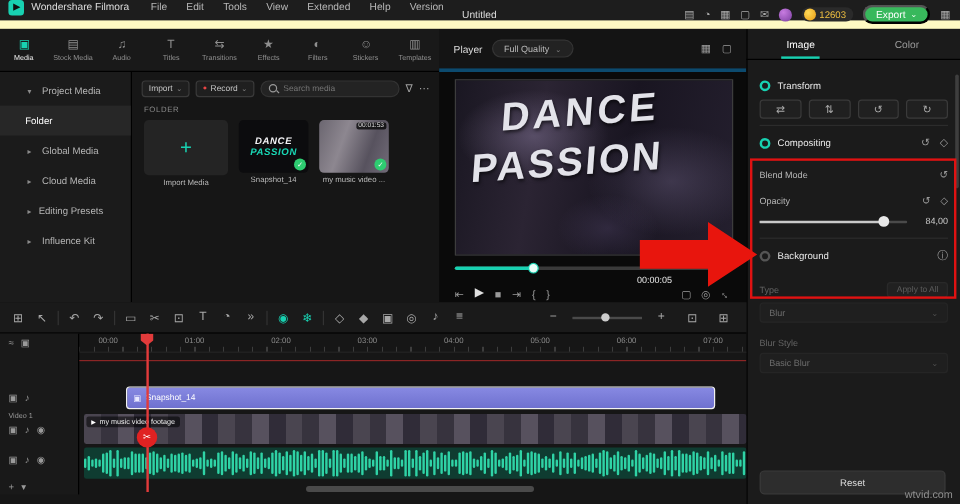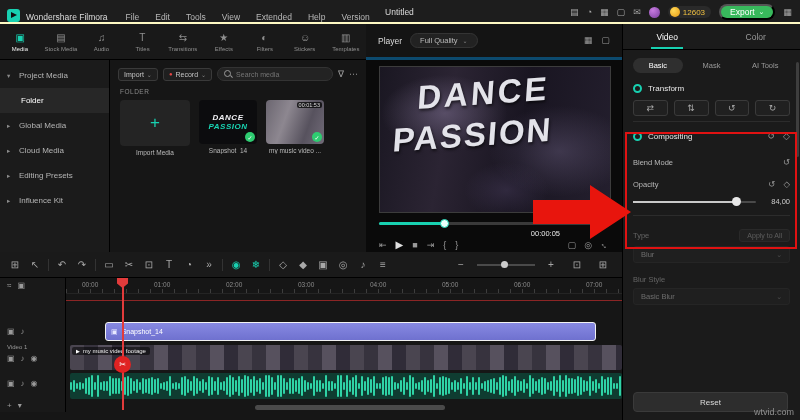--- a/index.html
+++ b/index.html
@@ -1,21 +1,21 @@
 <!DOCTYPE html>
 <html><head>
 <meta charset="utf-8">
 <style>
   *{margin:0;padding:0;box-sizing:border-box;font-family:"Liberation Sans",sans-serif;}
   html,body{width:800px;height:420px;background:#000;overflow:hidden;}
   #app{position:absolute;left:0;top:0;width:800px;height:420px;background:#141414;color:#c8c8c8;font-size:9px;overflow:hidden;}
   .icon{display:inline-flex;align-items:center;justify-content:center;color:#9a9a9a;line-height:1;}
 
   
-  .titlebar{position:absolute;left:0;top:0;width:800px;height:24px;background:#1d1d1d;display:flex;align-items:flex-end;border-bottom:2px solid #fef9c3;z-index:10;}
+  .titlebar{position:absolute;left:0;top:0;width:800px;height:24px;background:#1d1d1d;display:flex;align-items:flex-start;border-bottom:7px solid #fef9c3;z-index:10;}
   .logo{width:13px;height:13px;border-radius:3px;background:#18d1b1;margin:0 6px 0 7px;position:relative;flex:0 0 auto;}
   .logo::after{content:"";position:absolute;left:4px;top:3px;border-left:6px solid #101010;border-top:3.5px solid transparent;border-bottom:3.5px solid transparent;}
   .app-name{color:#ddd;font-size:8.5px;margin-right:10px;white-space:nowrap;}
   .menu-item{padding:0 8px;color:#b8b8b8;font-size:8.5px;cursor:default;}
   .doc-title{position:absolute;left:50%;transform:translateX(-52%);top:0;height:24px;line-height:24px;color:#ddd;font-size:8.5px;}
   .tb-right{position:absolute;right:8px;top:0;height:24px;display:flex;align-items:center;gap:8px;}
   .tb-ic{font-size:9px;color:#a8a8a8;}
   .avatar{width:11px;height:11px;border-radius:50%;background:radial-gradient(circle at 35% 30%,#c77be0,#7b3fa0);}
   .coin-pill{display:flex;align-items:center;gap:3px;background:#2a2a2a;border-radius:8px;padding:1px 6px 1px 2px;}
   .coin{width:10px;height:10px;border-radius:50%;background:radial-gradient(circle at 35% 35%,#ffd957,#e89a12);}
@@ -36,21 +36,21 @@
   .quality-dd{display:flex;align-items:center;gap:5px;background:#222;border:1px solid #343434;border-radius:9px;padding:2px 9px;font-size:7.5px;color:#bbb;}
   .ph-icons{margin-left:auto;display:flex;gap:9px;font-size:9px;color:#a8a8a8;}
 
   .rp-tabs{position:absolute;left:622px;top:24px;width:178px;height:26px;background:#1b1b1b;display:flex;border-bottom:1px solid #000;border-left:1px solid #000;}
   .rp-tab{flex:1;display:flex;align-items:center;justify-content:center;color:#9a9a9a;font-size:8.5px;position:relative;}
   .rp-tab.active{color:#fff;}
   .rp-tab.active::after{content:"";position:absolute;bottom:0;left:32%;right:32%;height:2px;background:#18d1b1;}
 
   
   .left-sidebar{position:absolute;left:0;top:60px;width:110px;height:192px;background:#1b1b1b;border-right:1px solid #000;padding-top:3px;}
-  .sb-item{height:25px;display:flex;align-items:center;gap:4px;padding:0 7px;color:#b5b5b5;font-size:8px;white-space:nowrap;}
+  .sb-item{height:25px;display:flex;align-items:center;gap:4px;padding:0 23px;color:#b5b5b5;font-size:8px;white-space:nowrap;}
   .sb-item .arrow{width:8px;font-size:6.5px;color:#8a8a8a;}
   .sb-item.active{background:#272727;color:#fff;padding-left:21px;}
 
   
   .media-browser{position:absolute;left:110px;top:60px;width:256px;height:192px;background:#161616;}
   .mb-toolbar{display:flex;align-items:center;gap:5px;padding:7px 8px 4px;}
   .pill-btn{display:flex;align-items:center;gap:3px;border:1px solid #3a3a3a;border-radius:3px;background:#1f1f1f;color:#c5c5c5;font-size:7px;padding:2px 5px;white-space:nowrap;}
   .pill-btn .caret{font-size:6px;color:#888;}
   .rec-dot{color:#e84545;font-size:6px;}
   .search-box{flex:1;display:flex;align-items:center;gap:4px;background:#232323;border:1px solid #333;border-radius:9px;padding:2px 6px;min-width:60px;}
@@ -235,21 +235,21 @@
       <span>Full Quality</span>
       <span class="caret" style="font-size:6px;color:#888;">⌄</span>
     </div>
     <div class="ph-icons">
       <span class="icon">▦</span>
       <span class="icon">▢</span>
     </div>
   </div>
 
   <div class="rp-tabs">
-    <div class="rp-tab active">Video</div>
+    <div class="rp-tab active">Image</div>
     <div class="rp-tab">Color</div>
   </div>
 
   <aside class="left-sidebar">
     <div class="sb-item">
       <span class="arrow">▾</span>
       <span>Project Media</span>
     </div>
     <div class="sb-item active">
       <span>Folder</span>
@@ -338,25 +338,20 @@
       <span class="icon">}</span>
       <span class="right">
         <span class="icon">▢</span>
         <span class="icon">◎</span>
         <span class="icon rot45">↔</span>
       </span>
     </div>
   </section>
 
   <section class="right-panel">
-    <div class="subtabs">
-      <div class="subtab active">Basic</div>
-      <div class="subtab">Mask</div>
-      <div class="subtab">AI Tools</div>
-    </div>
 
     <div class="sec-head">
       <span class="dot-toggle"></span>
       <span class="sec-title">Transform</span>
     </div>
     <div class="tf-icons">
       <span class="tf-box">⇄</span>
       <span class="tf-box">⇅</span>
       <span class="tf-box">↺</span>
       <span class="tf-box">↻</span>
@@ -386,20 +381,27 @@
     </div>
     <div class="slider-row">
       <div class="hslider">
         <div class="fill" style="width: 84%;"></div>
         <div class="knob" style="left: calc(84% - 4px);"></div>
       </div>
       <span class="slider-value">84,00</span>
     </div>
     <div class="divider" style="margin-top:9px;"></div>
 
+    <div class="sec-head">
+      <span class="dot-toggle off"></span>
+      <span class="sec-title">Background</span>
+      <span class="sec-icons">
+          <span class="icon">ⓘ</span>
+        </span>
+    </div>
     <div class="field-label-row dim">
       <span>Type</span>
       <button class="apply-btn">Apply to All</button>
     </div>
     <div class="dropdown dim">
       <span>Blur</span>
       <span class="caret">⌄</span>
     </div>
     <div class="field-label-row dim" style="margin-top:12px;">
       <span>Blur Style</span>

